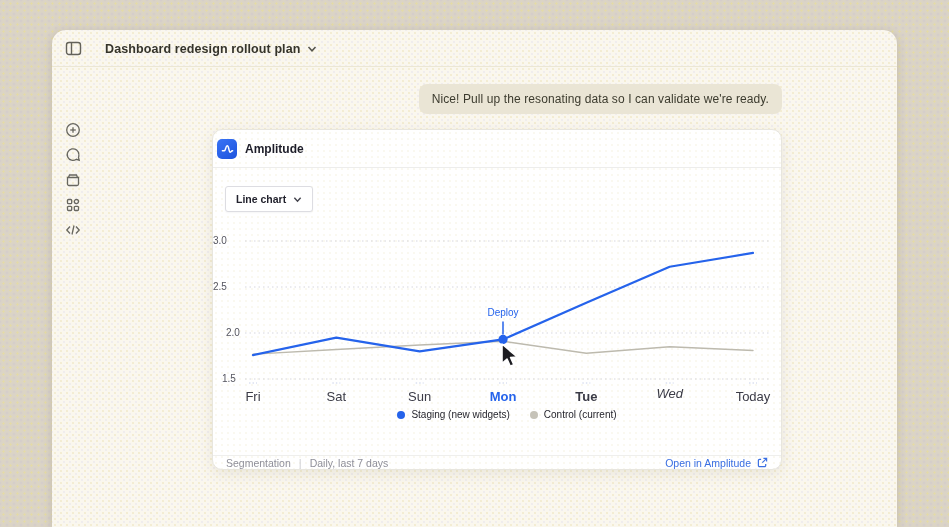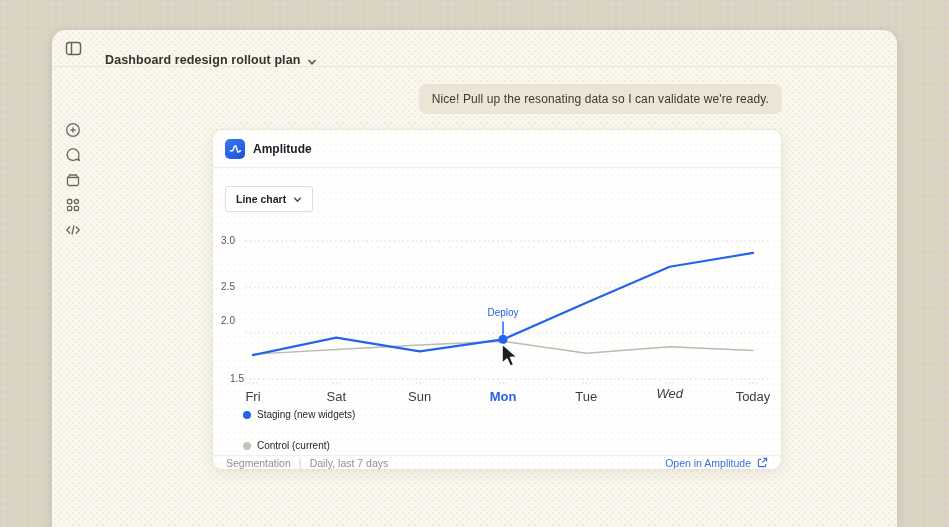--- a/index.html
+++ b/index.html
@@ -27,21 +27,21 @@
     border-radius:14px 14px 0 0;
     box-shadow:0 2px 10px rgba(90,80,55,0.18);
   }
 
   
   .topbar{ position:absolute; left:0; top:0; right:0; height:37px;
     border-bottom:1px solid #ece7d4; display:flex; align-items:center; }
   .toggle-btn{ position:absolute; left:13px; top:10px; width:17px; height:17px;
     cursor:pointer; color:#63625a; }
   .title-drop{ position:absolute; left:53px; top:0; height:37px; display:flex;
-    align-items:flex-end; gap:7px; cursor:pointer; }
+    align-items:center; gap:7px; cursor:pointer; }
   .title-drop .t{ font-size:12.5px; font-weight:600; color:#35342b; letter-spacing:.1px; }
   .chev{ width:10px; height:10px; color:#55544c; }
 
   
   .rail{ position:absolute; left:0; top:37px; width:42px; bottom:0; }
   .rail-item{ position:absolute; left:13px; width:16px; height:16px; color:#686760; cursor:pointer; }
 
   
   .bubble{
     position:absolute; top:54px; right:115px;
@@ -52,44 +52,44 @@
   
   .card{
     position:absolute; left:160px; top:99px; width:570px; height:341px;
     background-color:#ffffff;
     background-image:radial-gradient(rgba(235,228,195,0.25) 1px, transparent 1.2px);
     background-size:6px 6px;
     border:1px solid #e8e6df; border-radius:10px;
     box-shadow:0 4px 14px rgba(100,90,60,0.10);
   }
   .card-header{ position:absolute; left:0; top:0; right:0; height:38px;
-    border-bottom:1px solid #ededec; display:flex; align-items:center; padding:0 12px; gap:8px;
+    border-bottom:1px solid #ededec; display:flex; align-items:center; padding:0 4px; gap:8px;
     border-radius:10px 10px 0 0; }
   .app-logo{ width:20px; height:20px; border-radius:5px;
     background:linear-gradient(145deg,#3a74f5,#1d53dd);
     display:flex; align-items:center; justify-content:center; }
   .app-name{ font-size:12px; font-weight:600; color:#1d1d29; }
 
   .card-title-row{ position:absolute; left:12px; right:12px; top:54px; height:30px;
     display:flex; align-items:center; justify-content:space-between; }
   .chart-title{ font-size:13.5px; font-weight:700; color:#15152a; letter-spacing:.1px; }
   .type-btn{ display:flex; align-items:center; gap:7px; background:#fff;
     border:1px solid #dddde2; border-radius:3px; padding:6px 10px;
     font-size:10.5px; font-weight:700; color:#23232e; cursor:pointer;
     box-shadow:0 1px 2px rgba(0,0,0,0.04); }
   .type-btn .chev{ width:9px; height:9px; color:#45454e; }
 
   .chart-wrap{ position:absolute; left:0; top:0; width:570px; height:341px; pointer-events:none; }
   .chart-svg{ position:absolute; left:0; top:0; }
-  .ylab{ position:absolute; left:0; width:30px; text-align:center; font-size:10px; color:#55555f; }
+  .ylab{ position:absolute; left:0; width:30px; text-align:left; font-size:10px; color:#55555f; }
   .xlab{ position:absolute; width:64px; text-align:center; font-size:13px; color:#3b3b46; font-weight:500; }
   .xlab.hl{ color:#2563eb; font-weight:700; }
 
   .legend{ position:absolute; left:30px; right:10px; top:279px; display:flex;
-    justify-content:center; gap:20px;flex-direction:column; }
+    justify-content:center; gap:20px; }
   .legend-item{ display:flex; align-items:center; gap:6px; font-size:10px; color:#26262f; }
   .legend-dot{ width:8px; height:8px; border-radius:50%; }
 
   .card-footer{ position:absolute; left:0; right:0; bottom:0; height:14px;
     border-top:1px solid #efefed; display:flex; align-items:center;
     justify-content:space-between; padding:0 13px; border-radius:0 0 10px 10px; }
   .footer-left{ display:flex; align-items:center; gap:8px; font-size:10.5px; color:#8f8f99; }
   .footer-sep{ color:#cfcfd4; font-size:11px; }
   .footer-link{ display:flex; align-items:center; gap:6px; font-size:10.5px;
     color:#3a6fe2; cursor:pointer; text-decoration:none; }
@@ -196,27 +196,27 @@
             <line x1="452.6666666666667" y1="253" x2="460.6666666666667" y2="253" stroke="#c9d2ea" stroke-width="1.2" stroke-dasharray="1.5 2"></line>
             <line x1="536" y1="253" x2="544" y2="253" stroke="#c9d2ea" stroke-width="1.2" stroke-dasharray="1.5 2"></line>
             <polyline points="40,224.16000000000003 123.33333333333333,219.56 206.66666666666666,214.95999999999998 290,211.28000000000003 373.3333333333333,223.24 456.6666666666667,216.8 540,220.48000000000002" fill="none" stroke="#bdbaae" stroke-width="1.4" stroke-linejoin="round" stroke-linecap="round"></polyline>
             <polyline points="40,225.07999999999998 123.33333333333333,207.60000000000002 206.66666666666666,221.39999999999998 290,209.44 373.3333333333333,172.64 456.6666666666667,136.76 540,122.96" fill="none" stroke="#2563eb" stroke-width="2.2" stroke-linejoin="round" stroke-linecap="round"></polyline>
             <line x1="290" y1="191.44" x2="290" y2="204.44" stroke="#2563eb" stroke-width="1.5"></line>
             <circle cx="290" cy="209.44" r="4.6" fill="#2563eb"></circle>
             <text x="290" y="186.44" text-anchor="middle" font-size="10" fill="#2563eb" font-family="Liberation Sans, sans-serif">Deploy</text>
           </svg>
       <div class="ylab" style="top: 105px;">3.0</div>
           <div class="ylab" style="top: 151px;">2.5</div>
-          <div class="ylab" style="top: 185px;">2.0</div>
+          <div class="ylab" style="top: 197px; margin-left: 13px;">2.0</div>
           <div class="ylab" style="top: 243px; margin-left: 9px;">1.5</div>
           <div class="xlab" style="left: 8px; top: 259px;">Fri</div>
           <div class="xlab" style="left: 91.3333px; top: 259px;">Sat</div>
           <div class="xlab" style="left: 174.667px; top: 259px;">Sun</div>
           <div class="xlab hl" style="left: 258px; top: 259px;">Mon</div>
-          <div class="xlab" style="left: 341.333px; top: 259px;">Tue</div>
+          <div class="xlab" style="left: 341.333px; top: 259px; font-weight: bold;">Tue</div>
           <div class="xlab" style="left: 424.667px; top: 256px; font-style: italic;">Wed</div>
           <div class="xlab" style="left: 508px; top: 259px;">Today</div>
         </div>
       <div class="legend" id="legend">
           <span class="legend-item">
             <span class="legend-dot" style="background: rgb(37, 99, 235);"></span>
             <span>Staging (new widgets)</span>
           </span>
           <span class="legend-item">
             <span class="legend-dot" style="background: rgb(198, 195, 185);"></span>

